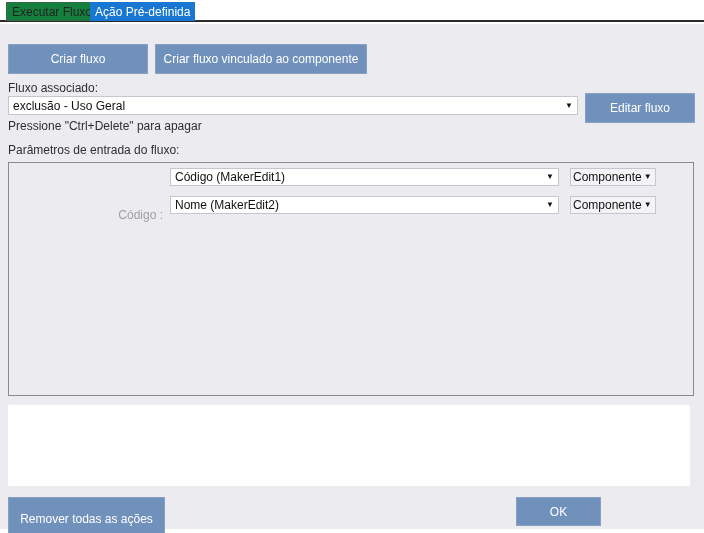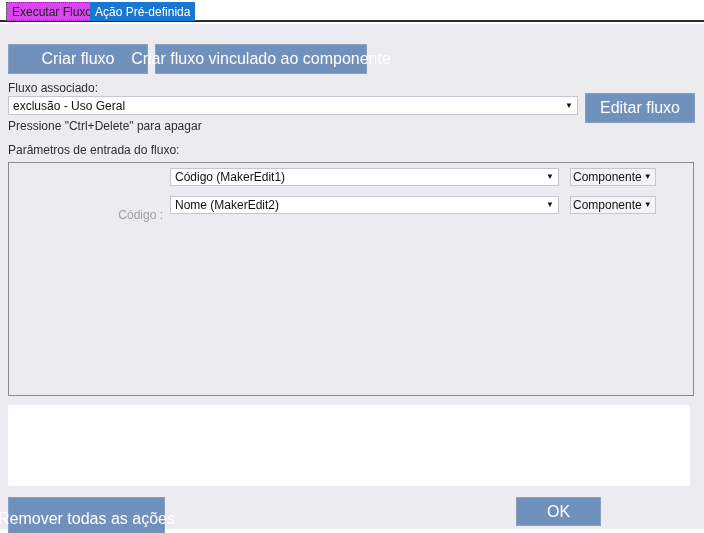--- a/index.html
+++ b/index.html
@@ -16,37 +16,37 @@
   .tabstrip {
     position: absolute; top: 0; left: 0; width: 704px; height: 22px;
     background: #ffffff; border-bottom: 2px solid #2b2b2b;
   }
   .tab {
     position: absolute; top: 2px; height: 19px;
     display: flex; align-items: center; padding: 0 5px;
     white-space: nowrap; cursor: pointer;
   }
   .tab-active {
-    left: 6px; background: #d946ef; color: #222;
+    left: 6px; background: #15803d; color: #222;
     border: 1px dotted #555;
   }
   .tab-blue {
     left: 90px; background: #1777d2; color: #ffffff;
   }
   
   .content {
     position: absolute; top: 24px; left: 0; width: 704px; height: 505px;
     background: #ebebf0;
   }
   .btn {
     position: absolute;
     background: #7191bd; color: #ffffff;
     border: 1px solid #89a0c3;
     display: flex; align-items: center; justify-content: center;
-    font-size: 16px; cursor: pointer; white-space: nowrap;
+    font-size: 12px; cursor: pointer; white-space: nowrap;
   }
   .lbl { position: absolute; color: #2f2f2f; white-space: nowrap; }
   .dd {
     position: absolute; background: #ffffff; border: 1px solid #c6c6d0;
     display: flex; align-items: center; padding: 0 4px;
     color: #111; cursor: pointer; white-space: nowrap; overflow: hidden;
   }
   .dd .arrow {
     position: absolute; right: 4px; top: 50%; transform: translateY(-50%);
     font-size: 8px; color: #111; line-height: 1;

